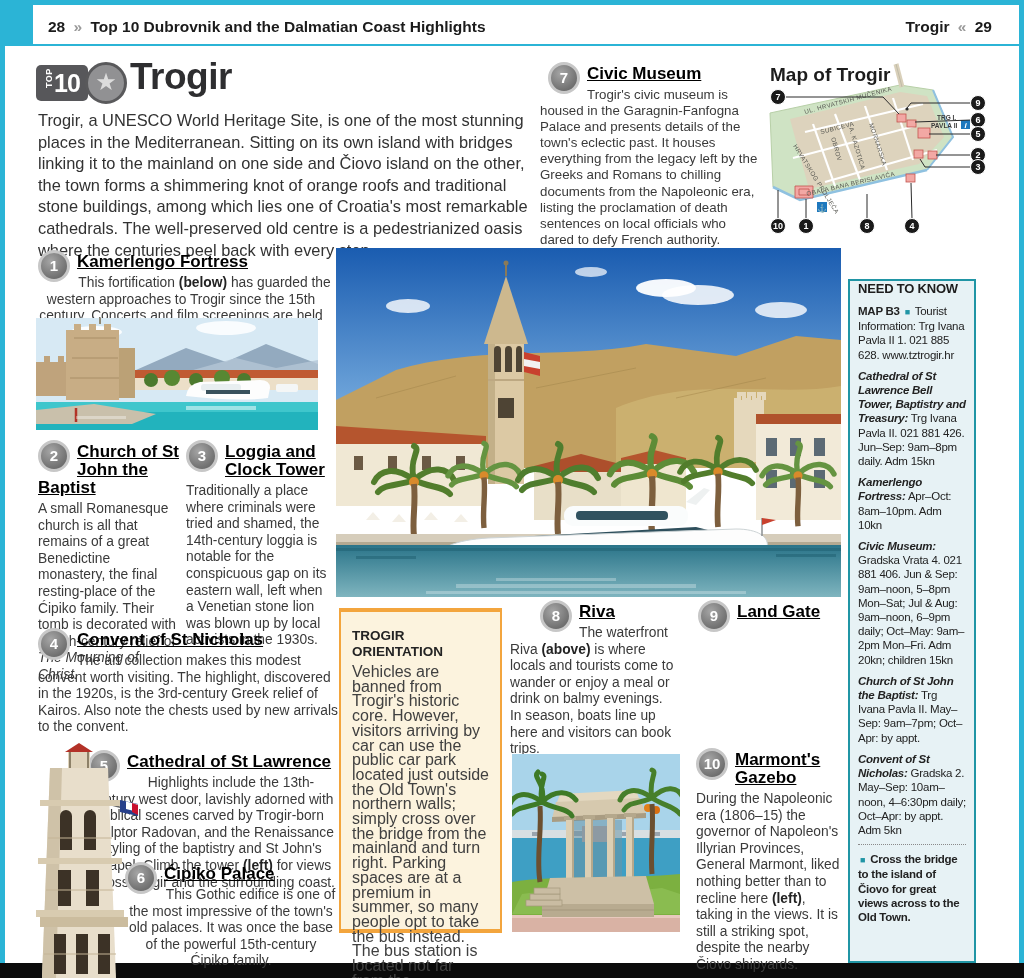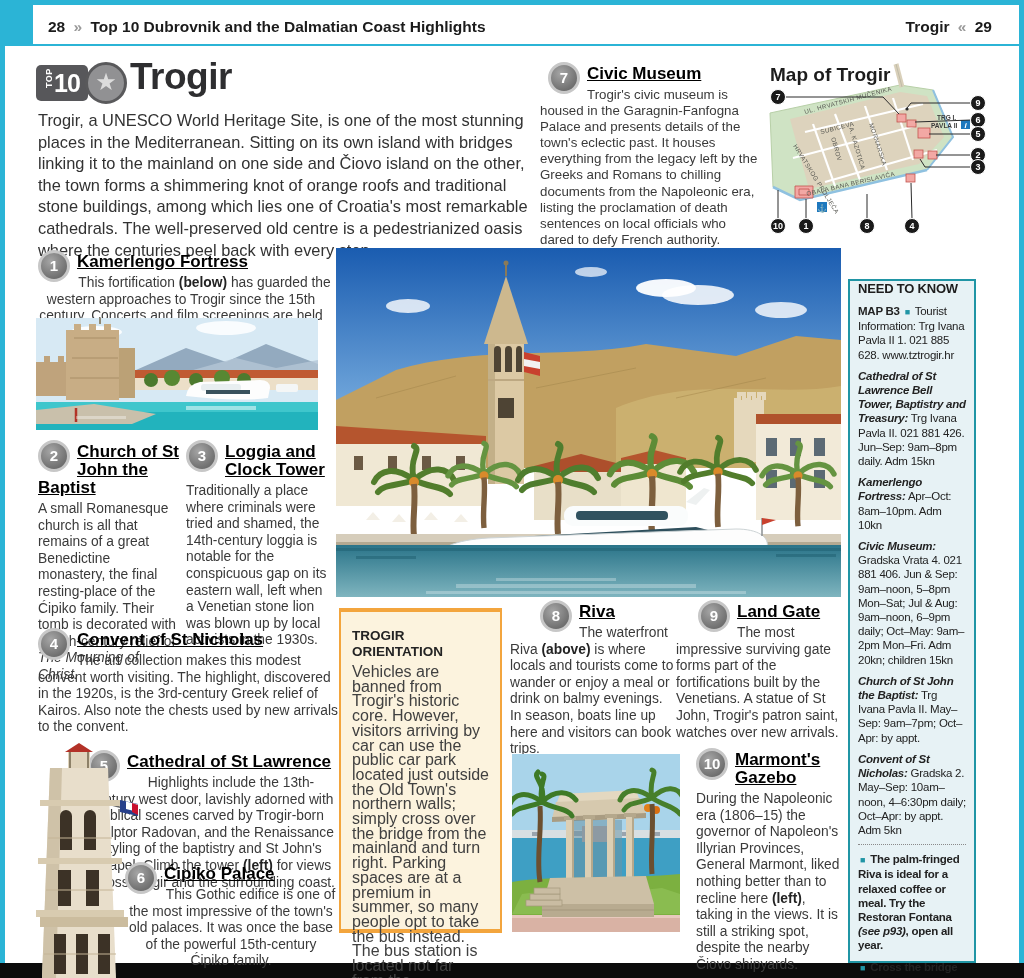--- a/index.html
+++ b/index.html
@@ -465,21 +465,20 @@
 
   <div class="abs item" style="left:510px;top:600px;width:164px;">
     <span class="badge" style="margin-left:30px;">8</span>
     <h3>Riva</h3>
     <p><span>The waterfront Riva </span><b>(above)</b><span> is where locals and tourists come to wander or enjoy a meal or drink on balmy evenings. In season, boats line up here and visitors can book trips.</span></p>
   </div>
 
   <div class="abs item" style="left:676px;top:600px;width:168px;">
     <span class="badge" style="margin-left:22px;">9</span>
     <h3>Land Gate</h3>
-    <p>The most impressive surviving gate forms part of the fortifications built by the Venetians. A statue of St John, Trogir's patron saint, watches over new arrivals.</p>
   </div>
 
   <svg class="abs" style="left:512px;top:754px;" width="168" height="178" viewBox="0 0 168 178">
     <rect width="168" height="95" fill="#a9d4ea"></rect>
     <rect x="0" y="76" width="168" height="8" fill="#d8dfe2"></rect>
     <g fill="#9aa4ad">
         <rect x="20" y="78" width="10" height="4"></rect>
         <rect x="60" y="77" width="14" height="5"></rect>
         <rect x="110" y="78" width="12" height="4"></rect>
         <rect x="140" y="78" width="8" height="4"></rect>
@@ -540,17 +539,16 @@
 
   <aside class="abs ntk">
     <h4>NEED TO KNOW</h4>
     <p><span class="lbl mapref">MAP B3</span> <span class="sq">■</span> <span>Tourist Information: Trg Ivana Pavla II 1. 021 885 628. www.tztrogir.hr</span></p>
     <p><span class="lbl">Cathedral of St Lawrence Bell Tower, Baptistry and Treasury:</span><span> Trg Ivana Pavla II. 021 881 426. Jun–Sep: 9am–8pm daily. Adm 15kn</span></p>
     <p><span class="lbl">Kamerlengo Fortress:</span><span> Apr–Oct: 8am–10pm. Adm 10kn</span></p>
     <p><span class="lbl">Civic Museum:</span><span> Gradska Vrata 4. 021 881 406. Jun &amp; Sep: 9am–noon, 5–8pm Mon–Sat; Jul &amp; Aug: 9am–noon, 6–9pm daily; Oct–May: 9am–2pm Mon–Fri. Adm 20kn; children 15kn</span></p>
     <p><span class="lbl">Church of St John the Baptist:</span><span> Trg Ivana Pavla II. May–Sep: 9am–7pm; Oct–Apr: by appt.</span></p>
     <p><span class="lbl">Convent of St Nicholas:</span><span> Gradska 2. May–Sep: 10am–noon, 4–6:30pm daily; Oct–Apr: by appt. Adm 5kn</span></p>
     <div class="dots"></div>
-    <p class="tip"><span class="sq">■</span> <span>The palm-fringed Riva is ideal for a relaxed coffee or meal. Try the Restoran Fontana </span><span class="it">(see p93)</span><span>, open all year.</span></p>
     <p class="tip"><span class="sq">■</span> <span>Cross the bridge to the island of Čiovo for great views across to the Old Town.</span><span class="it"></span><span></span></p>
   </aside>
 
 </div>
 
 </body></html>

